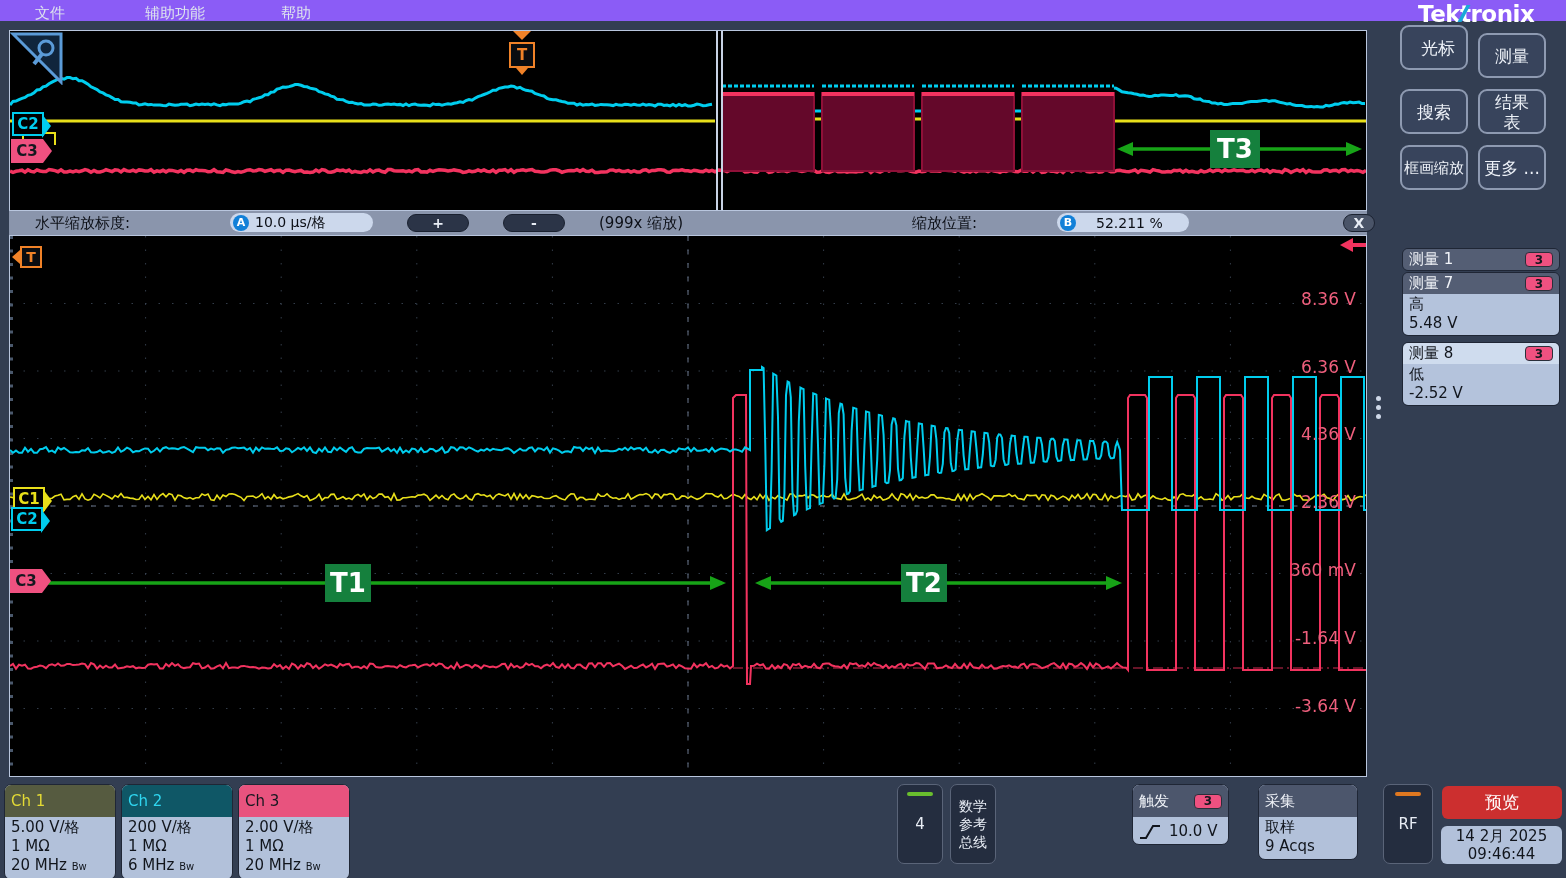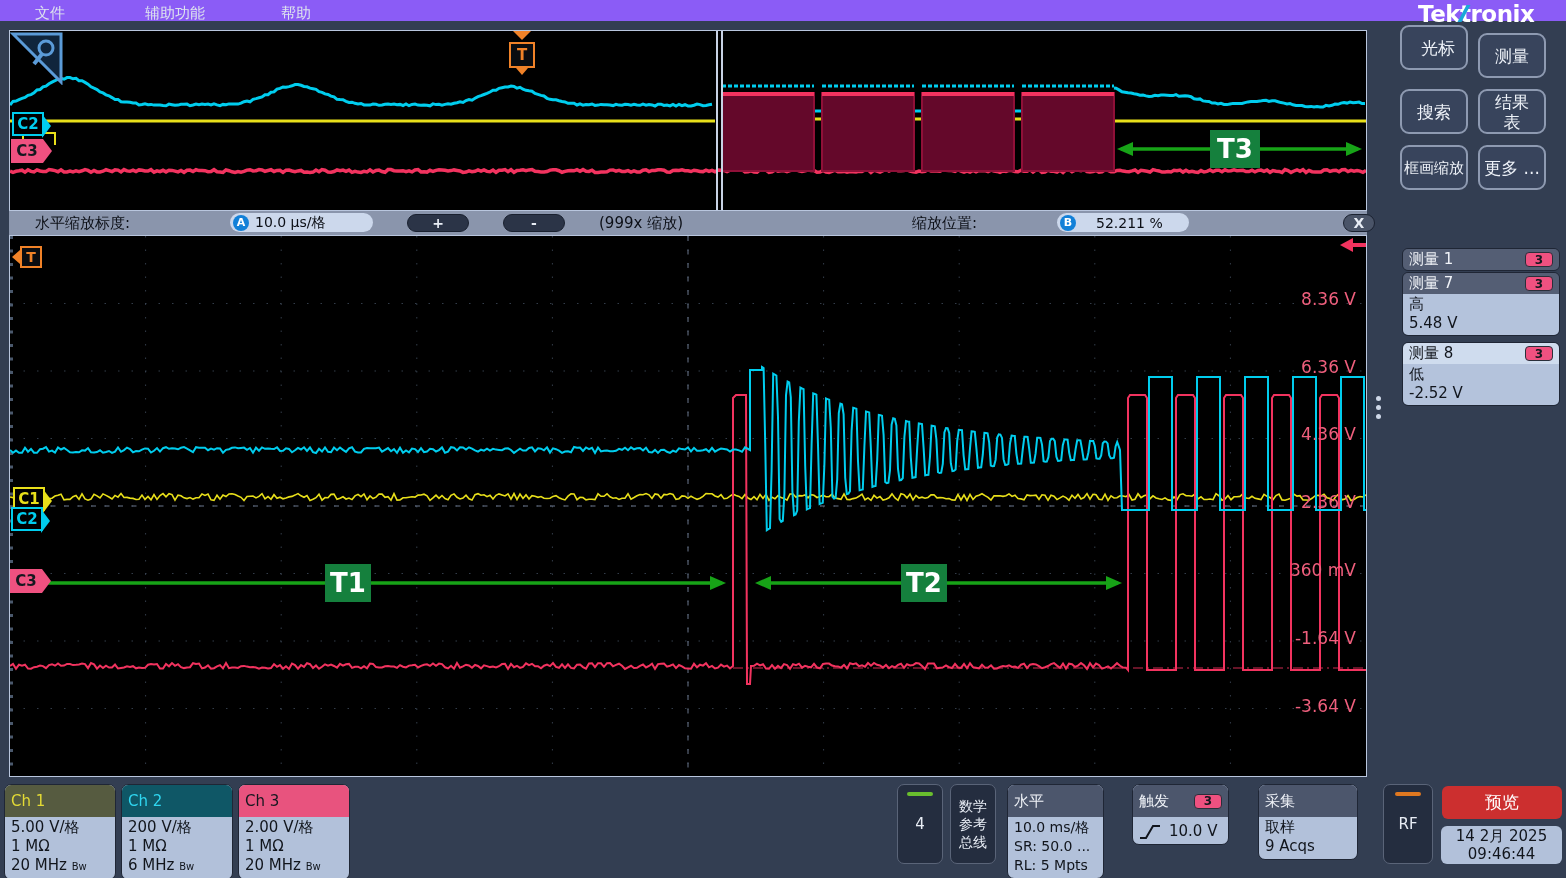--- a/index.html
+++ b/index.html
@@ -327,28 +327,20 @@
   </div>
 
   <div class="darkbadge" style="left:897px; width:46px; height:80px;">
     <span class="dash" style="background:#6abf2e"></span>
     <span>4</span>
   </div>
   <div class="darkbadge" style="left:950px; width:46px; height:80px; white-space:pre-line; line-height:18px; font-size:14px;">数学
 参考
 总线</div>
 
-  <div class="badge" style="left:1007px; width:97px;">
-    <div class="bhead head-dark">水平</div>
-    <div class="bbody" style="font-size:14px;">
-      <div>10.0 ms/格</div>
-      <div>SR: 50.0 ...</div>
-      <div>RL: 5 Mpts</div>
-    </div>
-  </div>
 
   <div class="badge" style="left:1132px; width:97px;">
     <div class="bhead head-dark">
         <span>触发</span>
       <span class="src">3</span>
       </div>
     <div class="bbody" style="display:flex; align-items:center; gap:8px; padding-top:5px;">
       <svg width="22" height="16" viewBox="0 0 22 16">
         <polyline points="1,14 7,14 14,2 21,2" fill="none" stroke="#11151c" stroke-width="2"></polyline>
       </svg>

